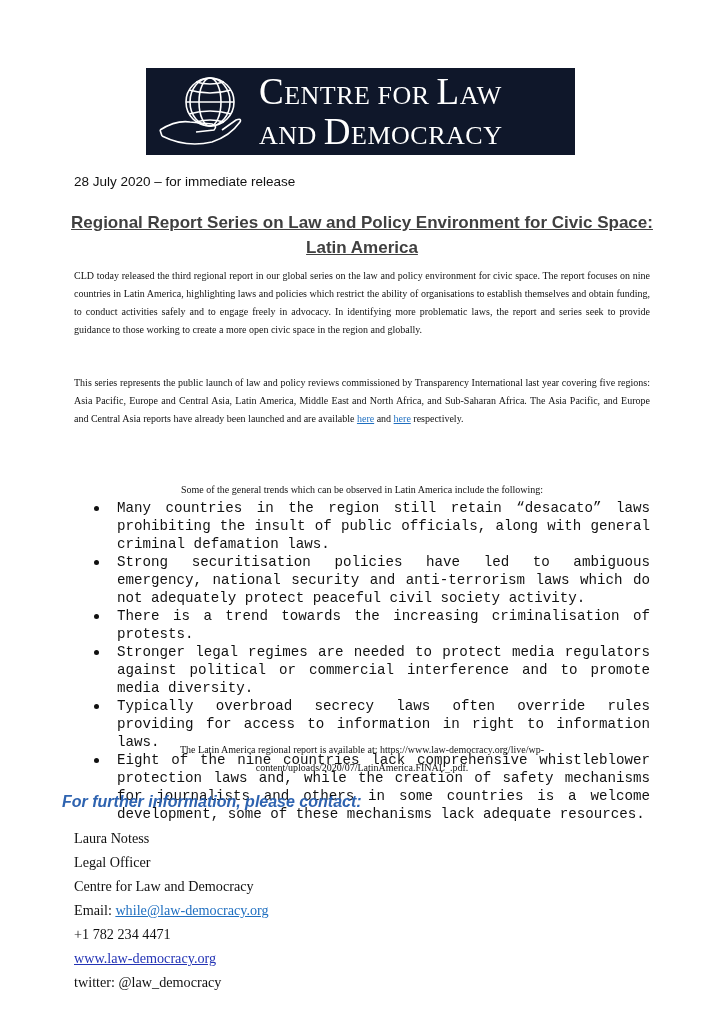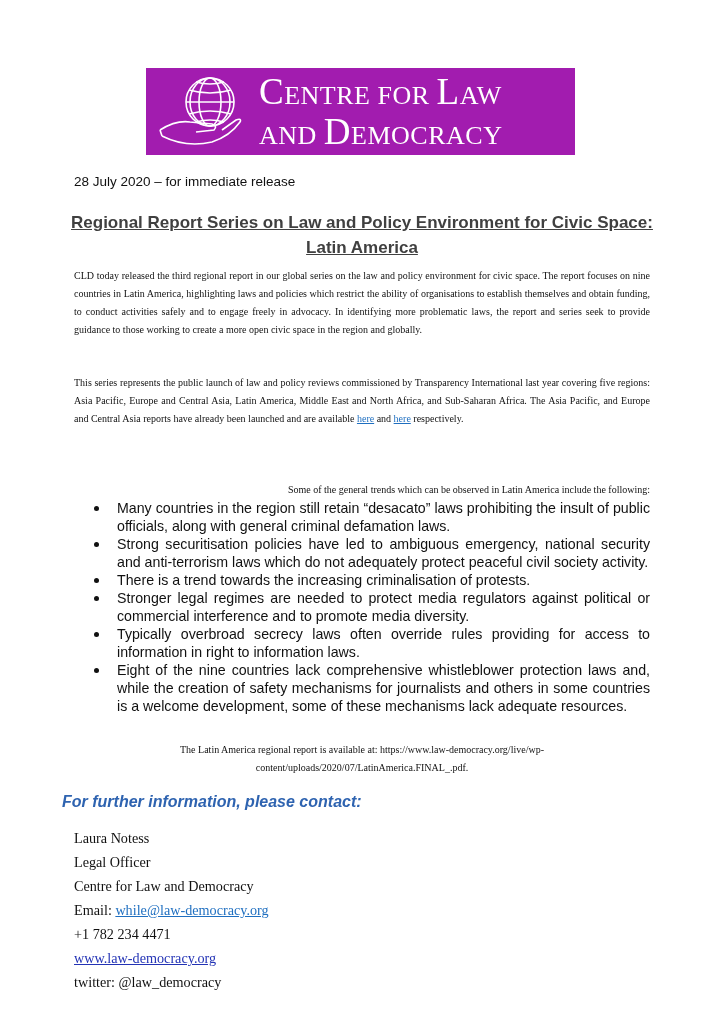--- a/index.html
+++ b/index.html
@@ -14,21 +14,21 @@
       overflow: hidden;
       font-family: "DejaVu Serif", "Liberation Serif", serif;
       color: #111111;
     }
     .logo {
       position: absolute;
       left: 146px;
       top: 68px;
       width: 429px;
       height: 87px;
-      background: #a21caf;
+      background: #0f172a;
       display: flex;
       align-items: center;
       text-decoration: underline;
     }
     .logo-emblem {
       position: absolute;
       left: 10px;
       top: 4px;
       width: 92px;
       height: 80px;
@@ -79,30 +79,30 @@
       left: 74px;
       width: 576px;
       font-family: "Liberation Serif", "DejaVu Serif", serif;
       font-size: 10px;
       line-height: 18px;
       text-align: justify;
       margin: 0;
     }
     .p1 { top: 267px; }
     .p2 { top: 374px; }
-    .p3 { top: 481px; text-align: right; }
+    .p3 { top: 481px; text-align: center; }
     .bullets {
       position: absolute;
       left: 74px;
       width: 576px;
       top: 499px;
       margin: 0;
       padding: 0;
       list-style: none;
-      font-family: Liberation Sans, sans-serif;
+      font-family: Liberation Mono, monospace;
       font-size: 14.2px;
       line-height: 18px;
     }
     .bullets li {
       position: relative;
       padding-left: 43px;
       text-align: justify;
     }
     .bullet-dot {
       position: absolute;

